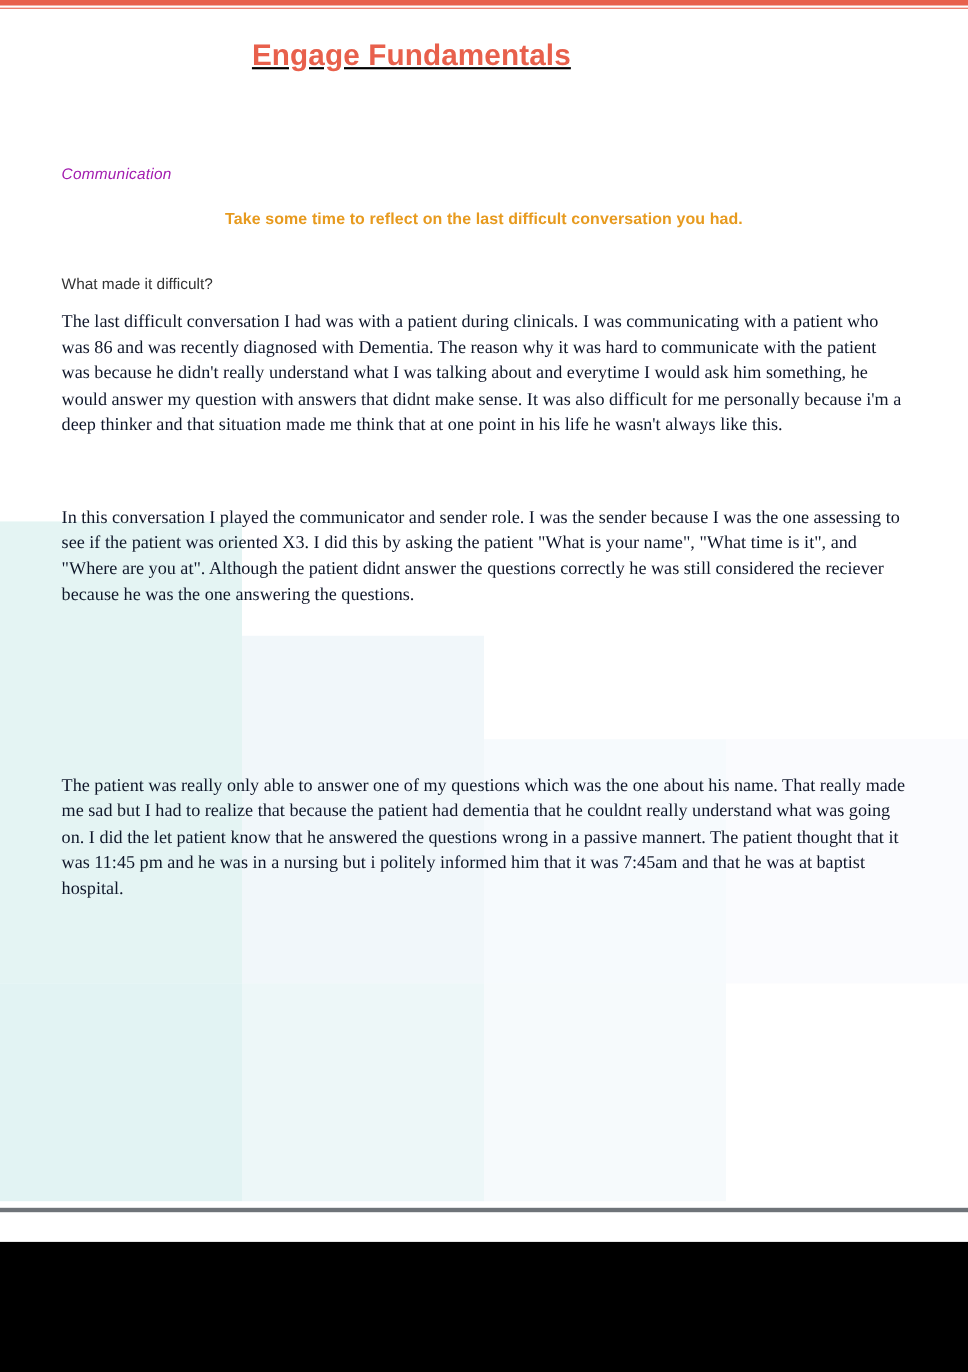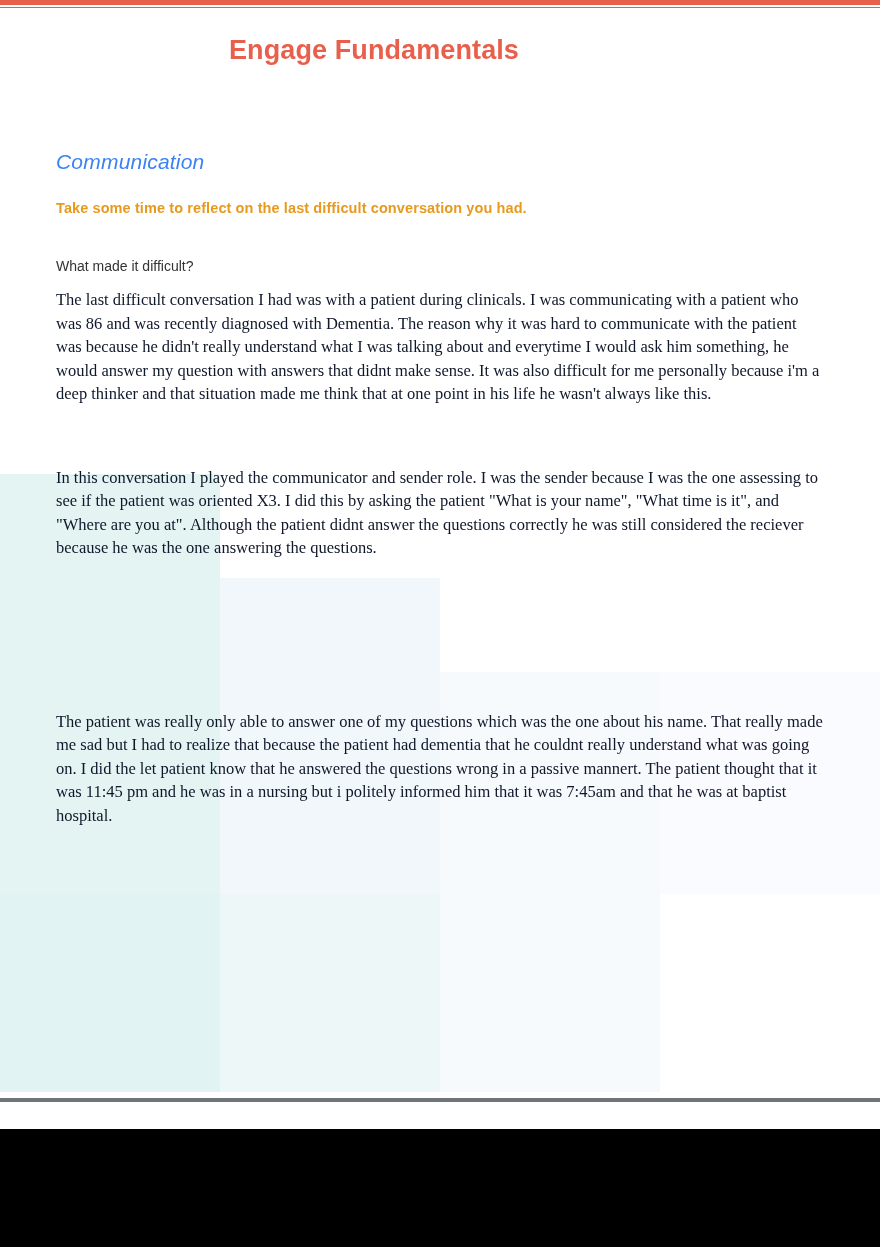--- a/index.html
+++ b/index.html
@@ -43,20 +43,21 @@
     background: #e8604c;
   }
 
   
   .doc-header {
     position: absolute;
     left: 0;
     top: 34px;
     width: 748px;
     text-align: center;
+    text-decoration: underline;
   }
   .doc-title {
     font-size: 27px;
     font-weight: bold;
     color: #e8604c;
     line-height: 33px;
     letter-spacing: 0.1px;
   }
   .doc-subtitle {
     font-size: 22px;
@@ -67,34 +68,35 @@
 
   
   .content {
     position: absolute;
     left: 56px;
     top: 150px;
     width: 768px;
   }
 
   .section-heading {
-    font-size: 21px;
+    font-size: 14px;
     font-style: italic;
-    color: #3b82f6;
+    color: #a21caf;
     font-weight: normal;
     margin: 0 0 26px 0;
     letter-spacing: 0.2px;
   }
 
   .prompt {
     font-size: 14.5px;
     font-weight: bold;
     color: #e79a1e;
     margin: 0 0 28px 0;
     letter-spacing: 0.1px;
+    text-align: center;
   }
 
   .question {
     font-size: 14px;
     color: #333333;
     font-weight: normal;
     margin: 0 0 14px 0;
   }
 
   .answer {

